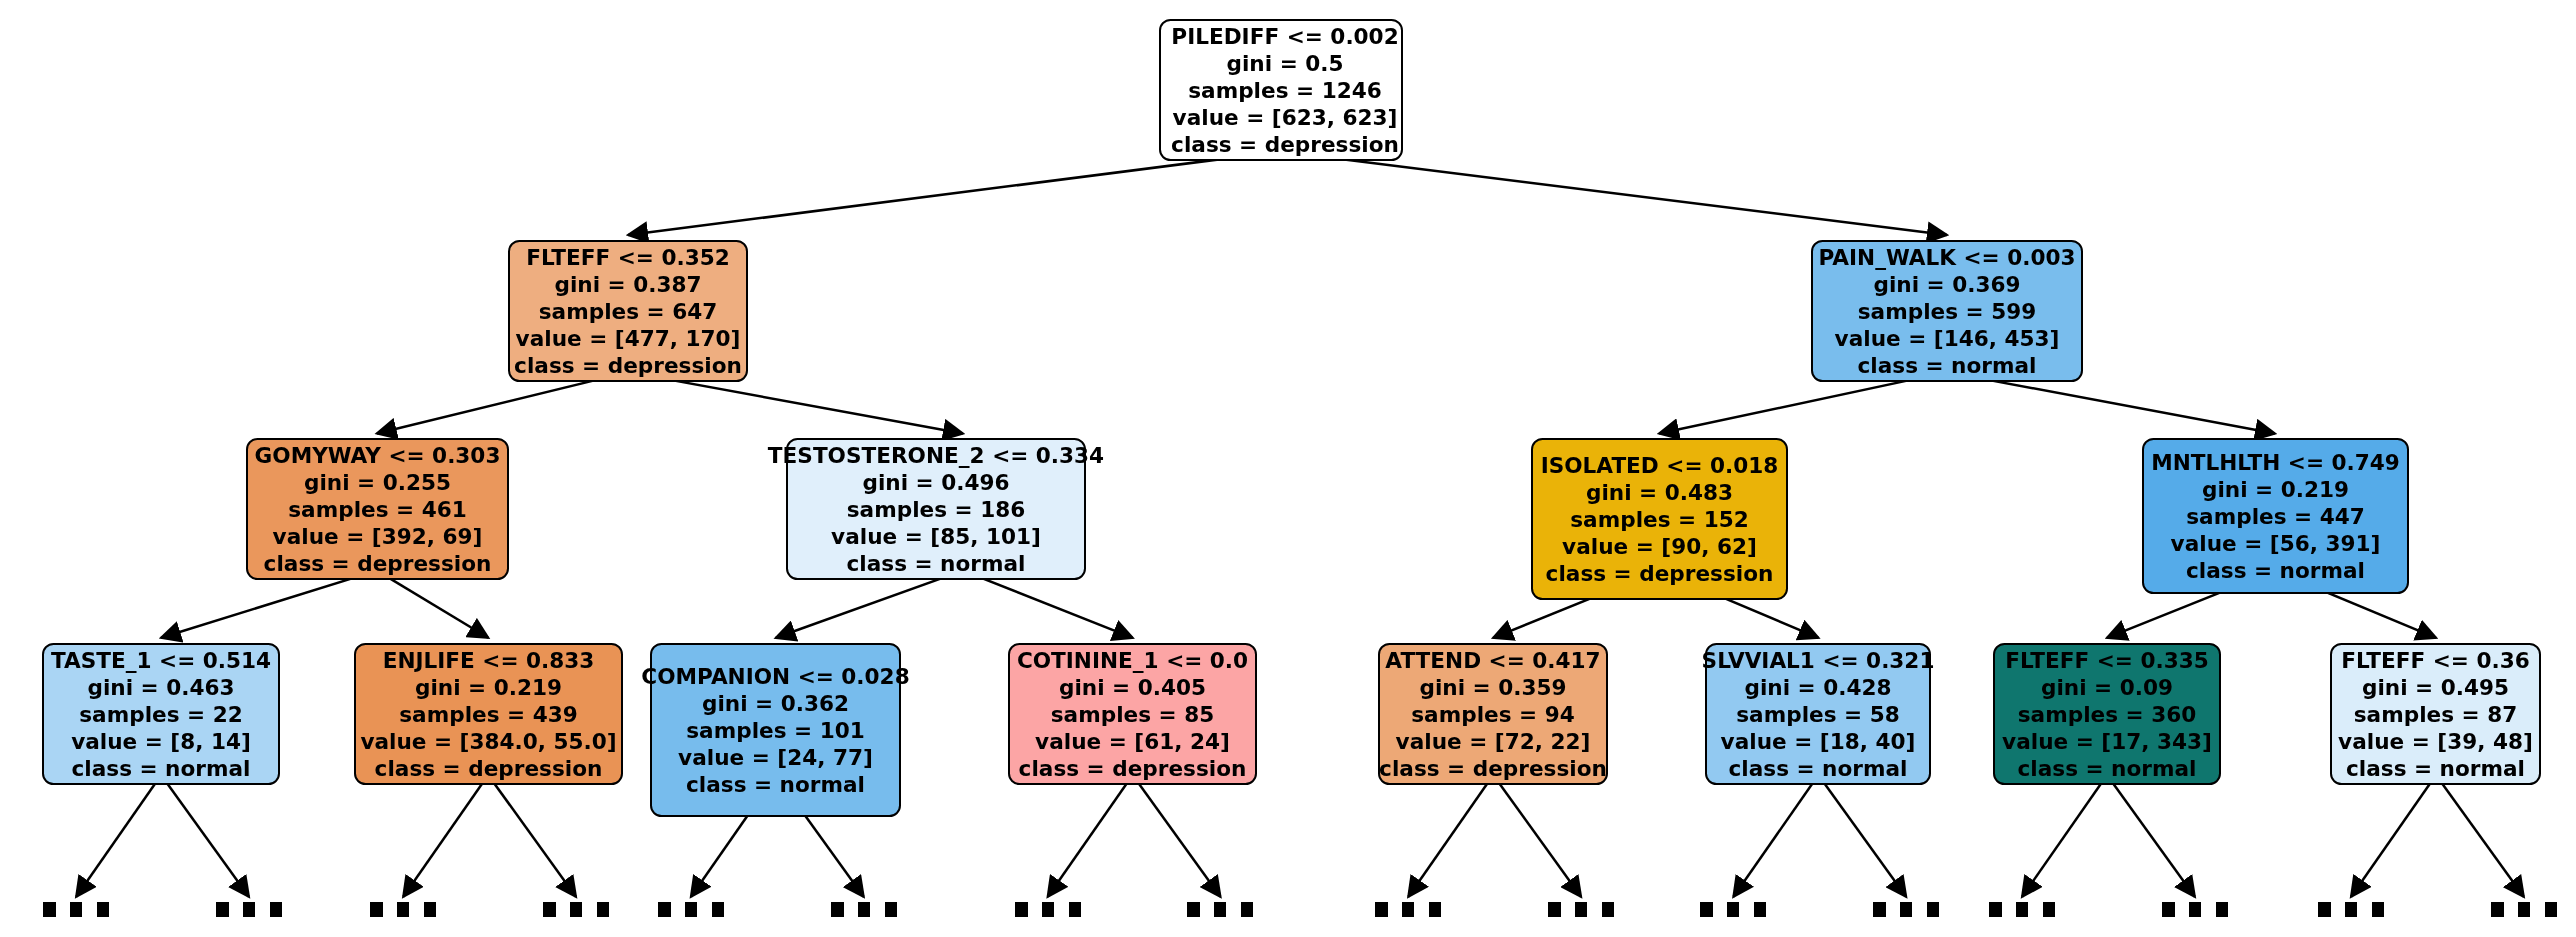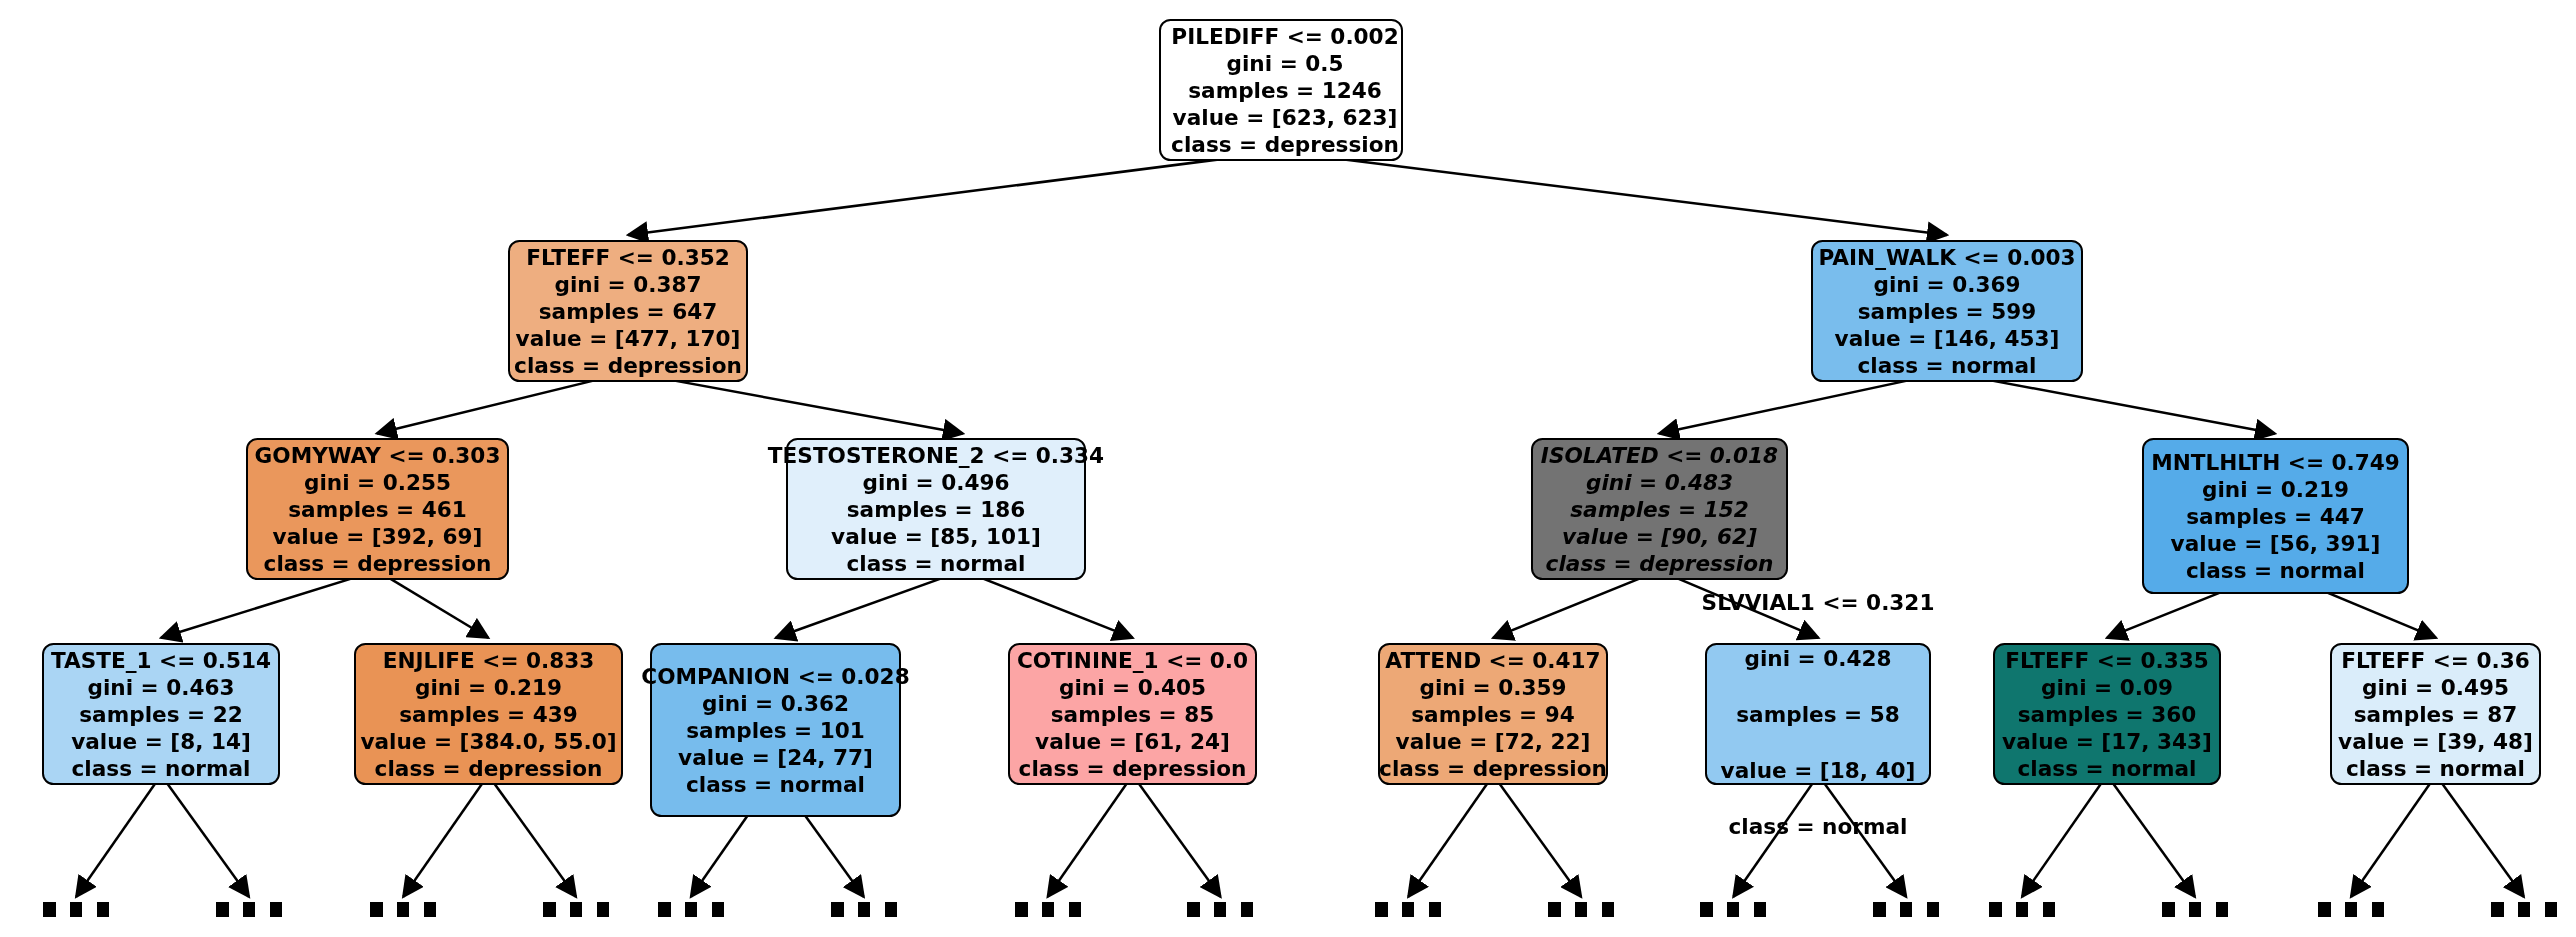--- a/index.html
+++ b/index.html
@@ -109,21 +109,21 @@
   </div>
 
   <div class="node" style="left: 786px; top: 438px; width: 300px; height: 142px; background: rgb(224, 239, 251);">
     <span class="node-line">TESTOSTERONE_2 &lt;= 0.334</span>
     <span class="node-line">gini = 0.496</span>
     <span class="node-line">samples = 186</span>
     <span class="node-line">value = [85, 101]</span>
     <span class="node-line">class = normal</span>
   </div>
 
-  <div class="node" style="left: 1531px; top: 438px; width: 257px; height: 142px; background: #737373; font-style: italic;">
+  <div class="node" style="left: 1531px; top: 438px; width: 257px; height: 162px; background: #eab308;">
     <span class="node-line">ISOLATED &lt;= 0.018</span>
     <span class="node-line">gini = 0.483</span>
     <span class="node-line">samples = 152</span>
     <span class="node-line">value = [90, 62]</span>
     <span class="node-line">class = depression</span>
   </div>
 
   <div class="node" style="left: 2142px; top: 438px; width: 267px; height: 156px; background: rgb(85, 171, 233);">
     <span class="node-line">MNTLHLTH &lt;= 0.749</span>
     <span class="node-line">gini = 0.219</span>
@@ -165,21 +165,21 @@
   </div>
 
   <div class="node" style="left: 1378px; top: 643px; width: 230px; height: 142px; background: rgb(237, 168, 118);">
     <span class="node-line">ATTEND &lt;= 0.417</span>
     <span class="node-line">gini = 0.359</span>
     <span class="node-line">samples = 94</span>
     <span class="node-line">value = [72, 22]</span>
     <span class="node-line">class = depression</span>
   </div>
 
-  <div class="node" style="left: 1705px; top: 643px; width: 226px; height: 142px; background: rgb(146, 201, 241); gap: 29px;">
+  <div class="node" style="left: 1705px; top: 643px; width: 226px; height: 142px; background: rgb(146, 201, 241);">
     <span class="node-line">SLVVIAL1 &lt;= 0.321</span>
     <span class="node-line">gini = 0.428</span>
     <span class="node-line">samples = 58</span>
     <span class="node-line">value = [18, 40]</span>
     <span class="node-line">class = normal</span>
   </div>
 
   <div class="node" style="left: 1993px; top: 643px; width: 228px; height: 142px; background: #0f766e;">
     <span class="node-line">FLTEFF &lt;= 0.335</span>
     <span class="node-line">gini = 0.09</span>

